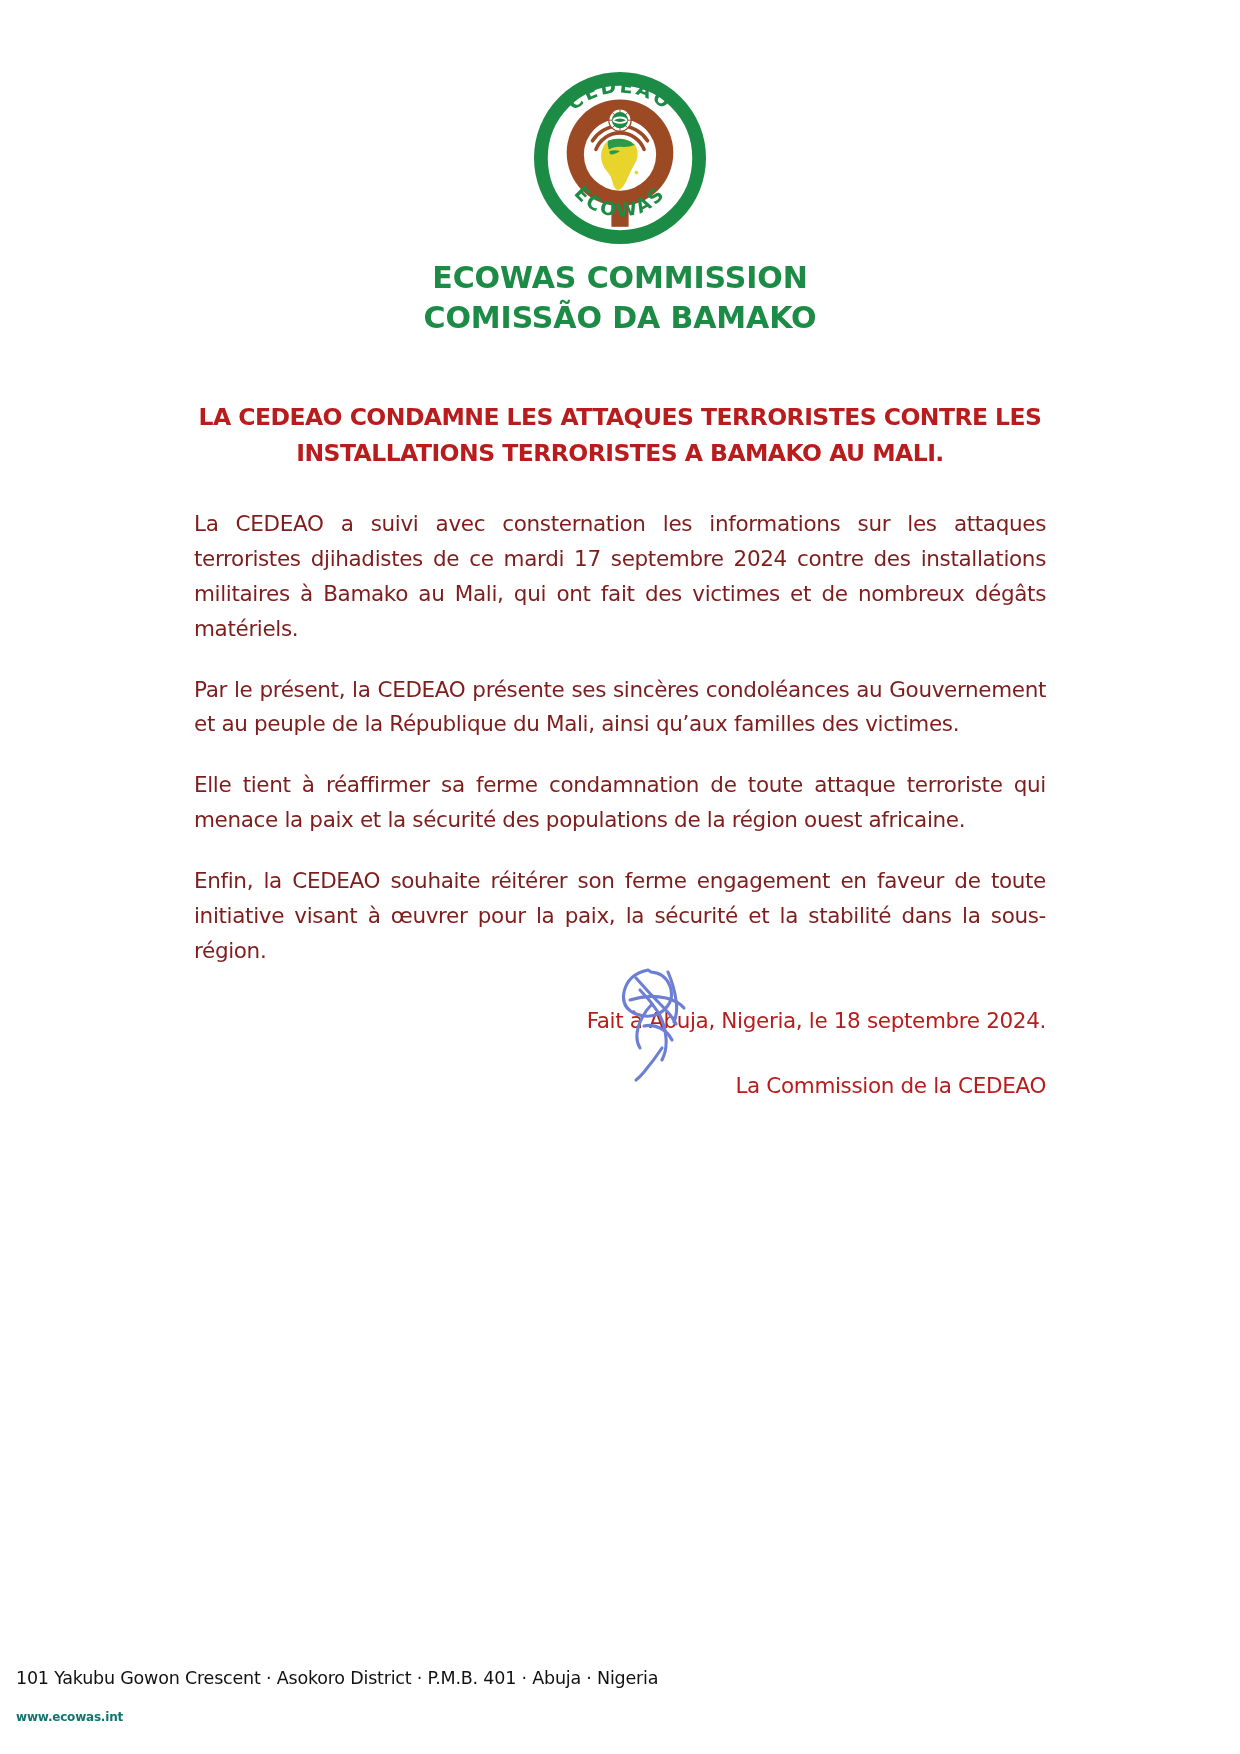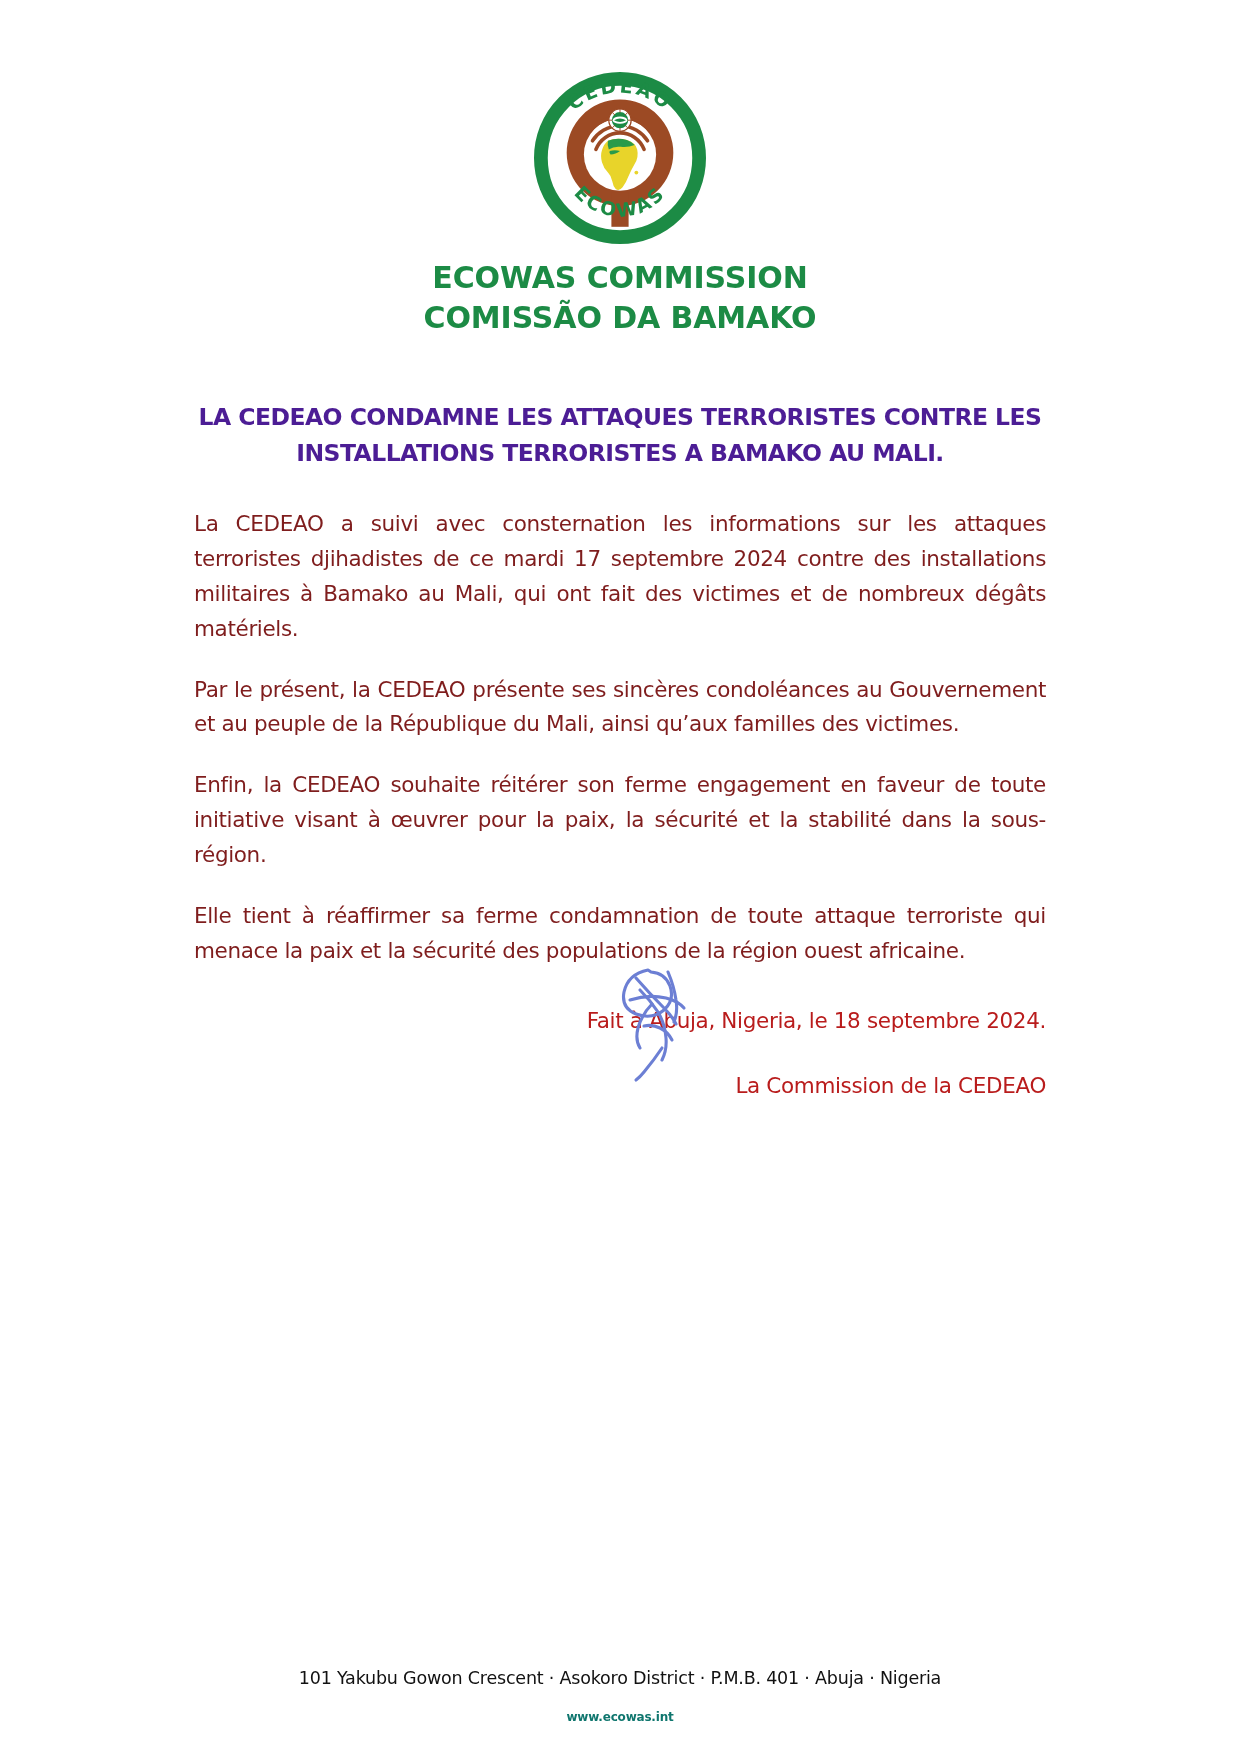--- a/index.html
+++ b/index.html
@@ -51,21 +51,21 @@
 
   
   .doc-title {
     margin-top: 62px;
     width: 860px;
     text-align: center;
     font-family: "DejaVu Sans", sans-serif;
     font-weight: bold;
     font-size: 23.5px;
     line-height: 1.52;
-    color: #4c1d95;
+    color: #b91c1c;
     letter-spacing: -0.55px;
   }
   .doc-title div { white-space: nowrap; }
 
   
   .body-block {
     margin-top: 36px;
     width: 852px;
   }
   .para {
@@ -104,24 +104,24 @@
     top: -48px;
     width: 110px;
     height: 128px;
     z-index: 2;
     pointer-events: none;
   }
 
   
   .footer {
     position: absolute;
-    left: 0;
+    left: 16px;
     right: 0;
     bottom: 28px;
-    text-align: center;
+    text-align: left;
   }
   .footer-address {
     font-family: "DejaVu Sans", sans-serif;
     font-size: 17.5px;
     color: #111111;
     letter-spacing: -0.2px;
     line-height: 1.5;
   }
   .footer-url {
     font-family: "DejaVu Sans", sans-serif;
@@ -202,22 +202,22 @@
   </div>
 
   <div class="doc-title">
     <div>LA CEDEAO CONDAMNE LES ATTAQUES TERRORISTES CONTRE LES</div>
     <div>INSTALLATIONS TERRORISTES A BAMAKO AU MALI.</div>
   </div>
 
   <div class="body-block">
     <p class="para">La CEDEAO a suivi avec consternation les informations sur les attaques terroristes djihadistes de ce mardi 17 septembre 2024 contre des installations militaires à Bamako au Mali, qui ont fait des victimes et de nombreux dégâts matériels.</p>
     <p class="para">Par le présent, la CEDEAO présente ses sincères condoléances au Gouvernement et au peuple de la République du Mali, ainsi qu’aux familles des victimes.</p>
+    <p class="para">Elle tient à réaffirmer sa ferme condamnation de toute attaque terroriste qui menace la paix et la sécurité des populations de la région ouest africaine.</p>
     <p class="para">Enfin, la CEDEAO souhaite réitérer son ferme engagement en faveur de toute initiative visant à œuvrer pour la paix, la sécurité et la stabilité dans la sous-région.</p>
-    <p class="para">Elle tient à réaffirmer sa ferme condamnation de toute attaque terroriste qui menace la paix et la sécurité des populations de la région ouest africaine.</p>
   </div>
 
   <div class="closing">
 
     <svg class="signature" viewBox="0 0 110 128">
       <g fill="none" stroke="#6c7fd4" stroke-width="3.1" stroke-linecap="round" stroke-linejoin="round">
         <path d="M42 14 q-20 4 -24 22 q-3 16 12 22 q16 6 28 -4 q11 -10 6 -24 q-5 -13 -19 -14 z"></path>
         <path d="M30 22 q14 16 28 30 q8 8 12 16"></path>
         <path d="M62 16 q6 14 8 28 q2 12 -2 22"></path>
         <path d="M24 44 q18 -6 36 -2 q12 3 18 10"></path>

